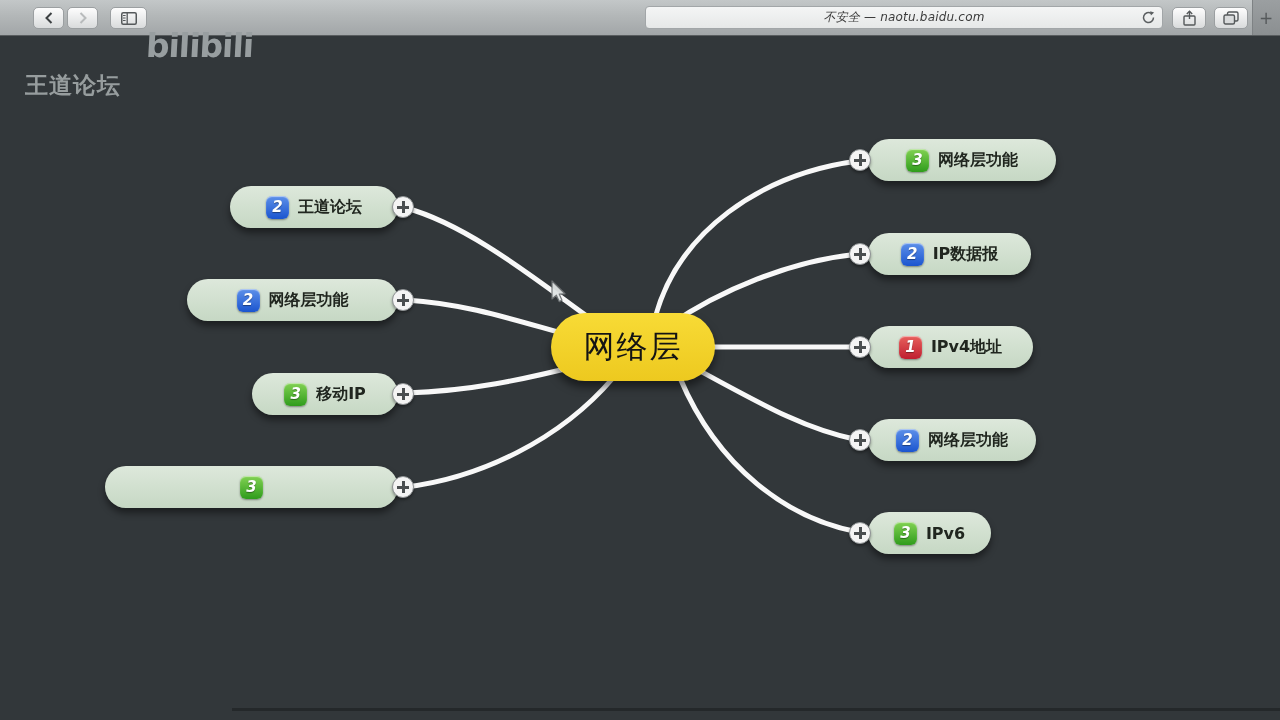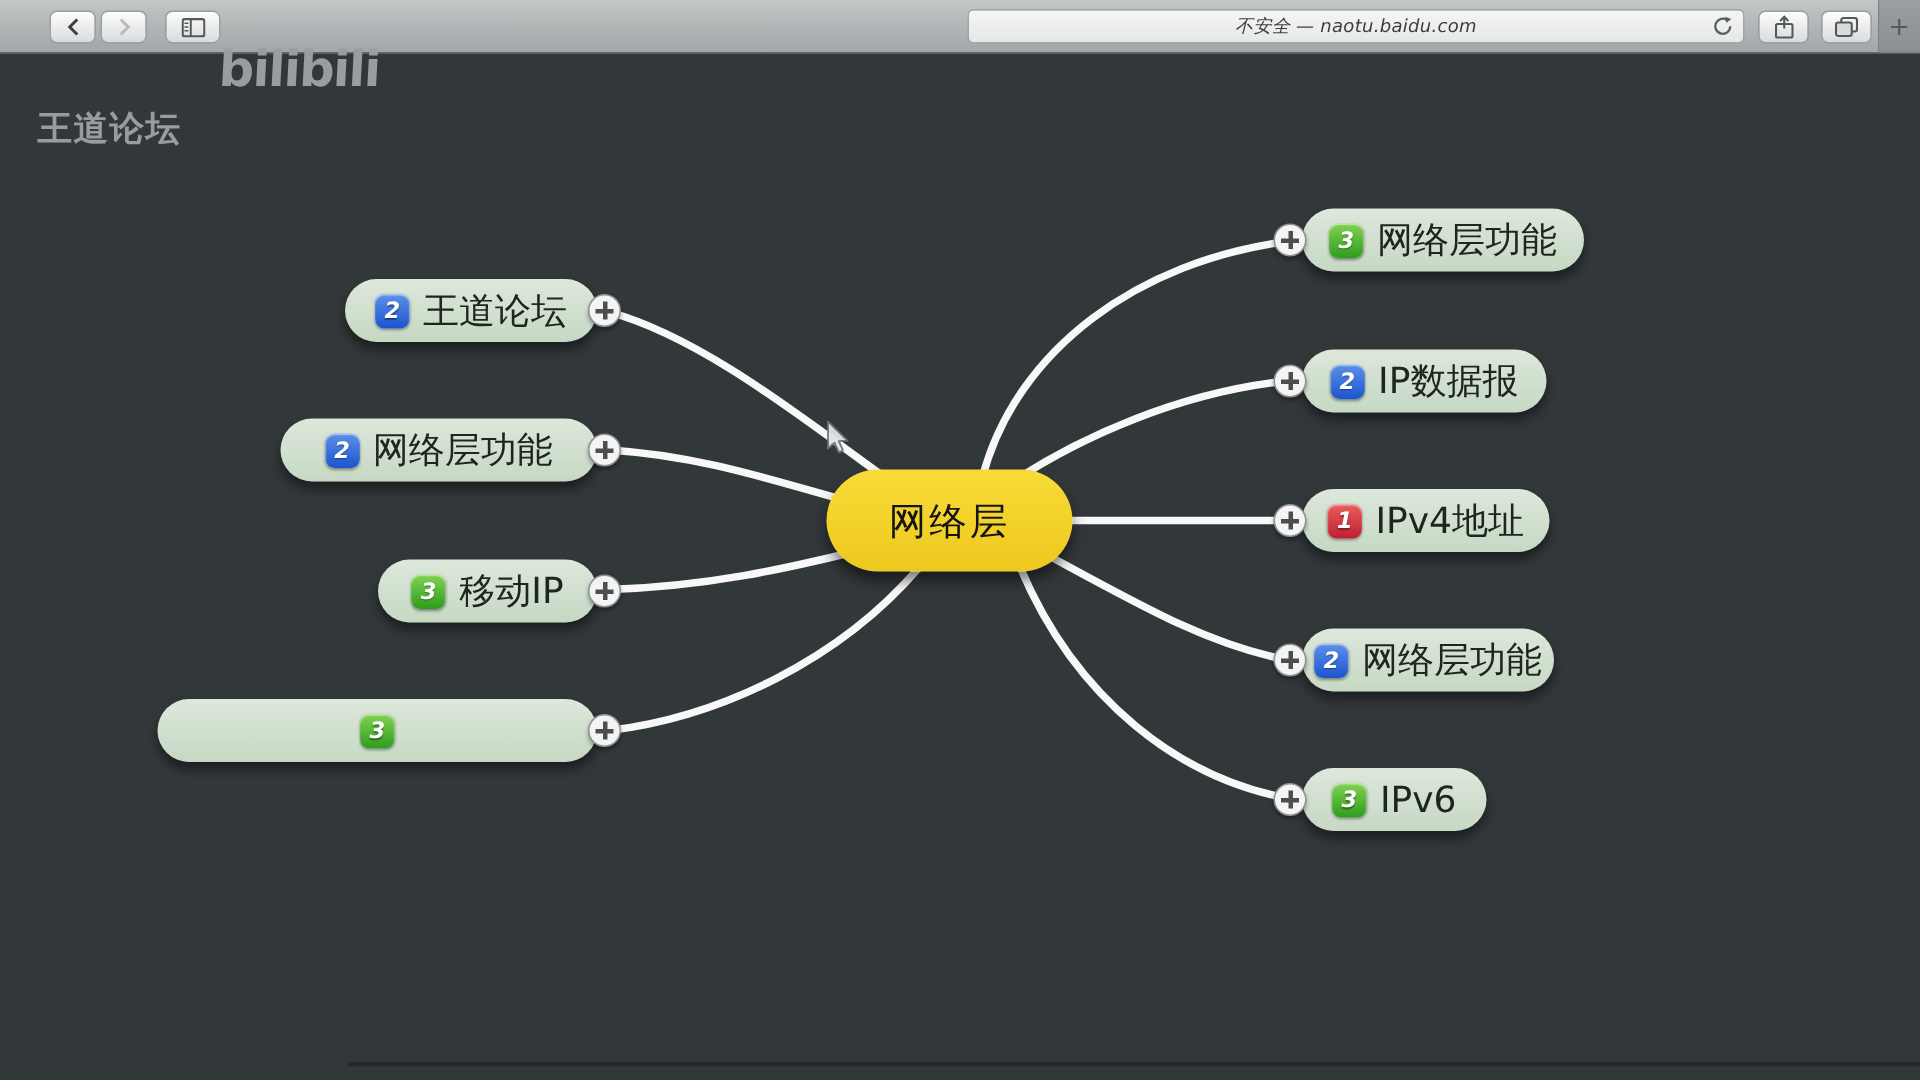--- a/index.html
+++ b/index.html
@@ -48,21 +48,21 @@
   }
   
   #curves{position:absolute;left:0;top:0;}
   .node{
     position:absolute;height:42px;border-radius:21px;
     background:linear-gradient(180deg,#dde8db 0%,#c6d8c4 100%);
     box-shadow:0 5px 7px rgba(0,0,0,.45);
     display:flex;align-items:center;justify-content:center;gap:9px;
     box-sizing:border-box;padding:0 16px;
   }
-  .node .nlabel{font-size:24px;color:#20261f;white-space:nowrap;}
+  .node .nlabel{font-size:16px;color:#20261f;white-space:nowrap;font-weight:bold;}
   .badge{
     width:23px;height:23px;border-radius:6px;flex:0 0 auto;
     display:flex;align-items:center;justify-content:center;
     font-size:15px;font-weight:bold;font-style:italic;color:#fff;
     text-shadow:0 1px 1px rgba(0,0,0,.4);
     box-shadow:inset 0 1px 1px rgba(255,255,255,.55),0 1px 2px rgba(0,0,0,.4);
   }
   .badge-blue{background:linear-gradient(180deg,#5d90e9,#1b55cf);}
   .badge-green{background:linear-gradient(180deg,#82d253,#2f9c1c);}
   .badge-red{background:linear-gradient(180deg,#e8605c,#bf1f30);}
@@ -76,21 +76,21 @@
   }
   .plus:before{left:4px;right:4px;top:9px;height:2.5px;}
   .plus:after{top:4px;bottom:4px;left:9px;width:2.5px;}
   .root{
     position:absolute;left:551px;top:313px;width:164px;height:68px;
     border-radius:34px;
     background:linear-gradient(180deg,#f8db36,#edc91f);
     box-shadow:0 6px 9px rgba(0,0,0,.5);
     display:flex;align-items:center;justify-content:center;
   }
-  .root span{font-size:25px;color:#141414;font-weight:500;letter-spacing:2px;}
+  .root span{font-size:31px;color:#141414;font-weight:500;letter-spacing:2px;}
   .hscroll{
     position:absolute;left:232px;top:708px;width:1048px;height:3px;
     background:#24282a;
   }
   .cursor{position:absolute;left:549px;top:280px;}
 </style>
 </head>
 <body>
 
 <div class="toolbar">

